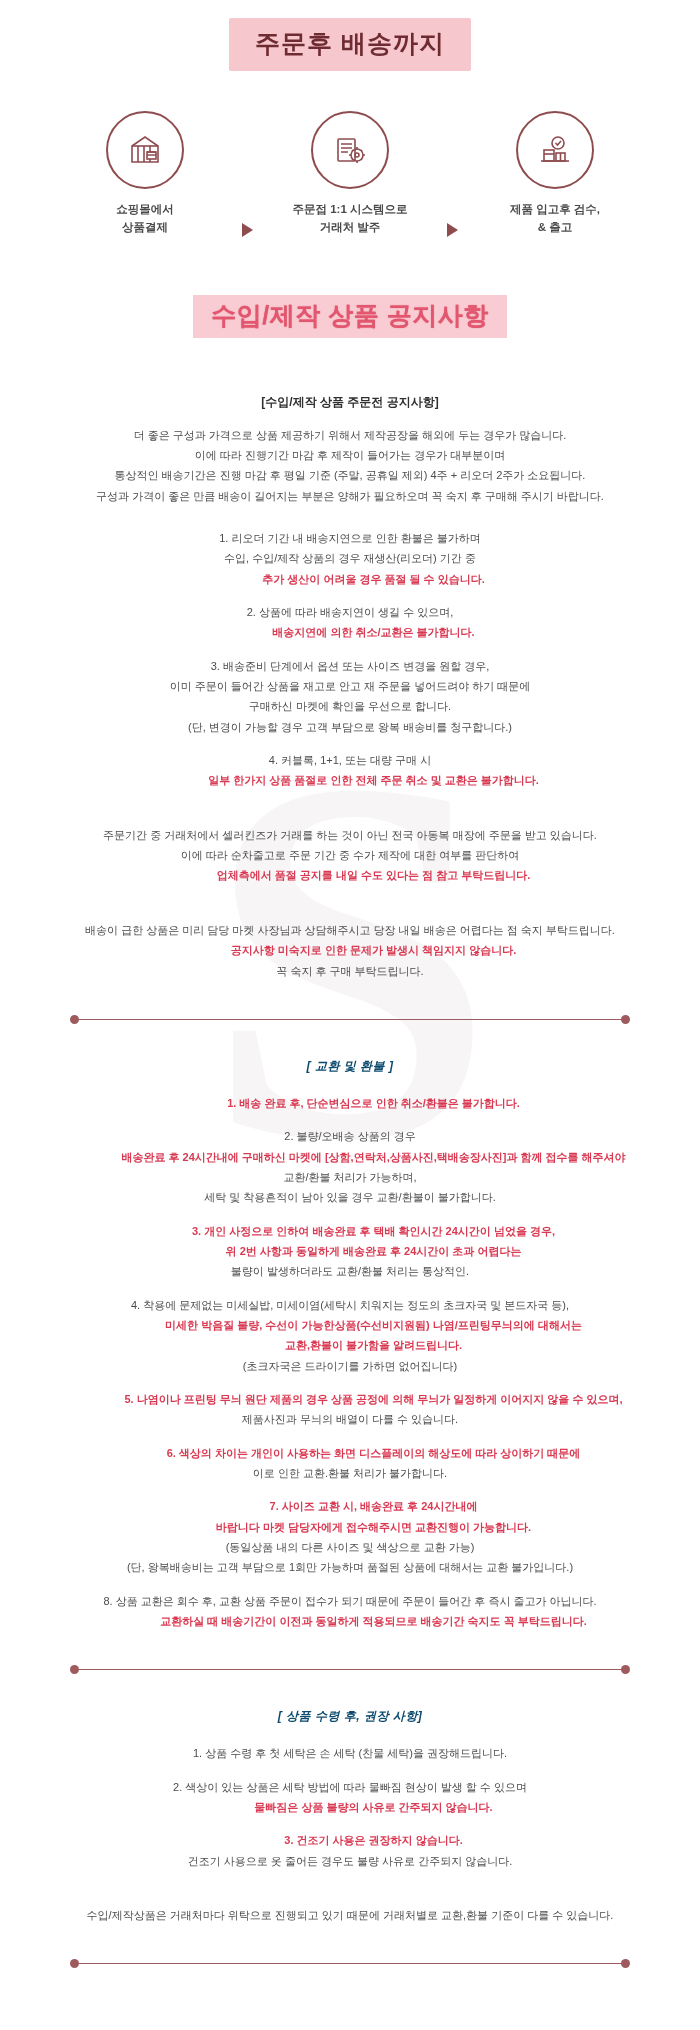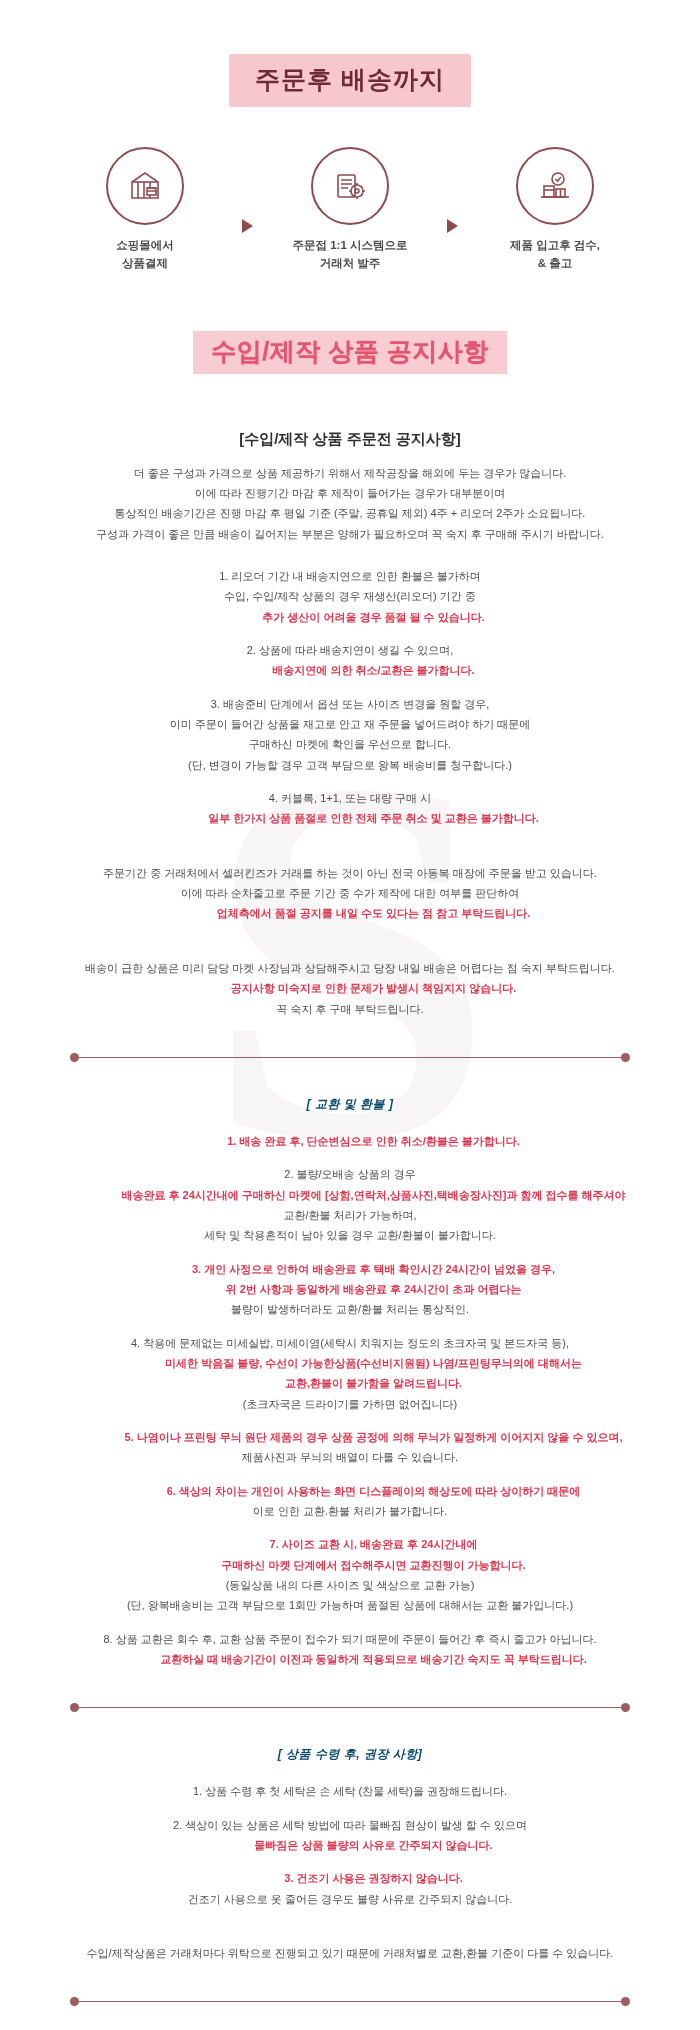--- a/index.html
+++ b/index.html
@@ -29,41 +29,41 @@
     line-height:1;
     z-index:0;
     user-select:none;
     font-weight:700;
   }
   .content{position:relative;z-index:2;}
 
   
   .banner-wrap{
     text-align:center;
-    padding-top:54px;
+    padding-top:18px;
   }
   .banner{
     display:inline-block;
     background:#f6c8cd;
     padding:9px 26px 11px 26px;
     border-radius:2px;
   }
   .banner-text{
     font-size:25px;
     font-weight:700;
     color:#6f2b32;
     letter-spacing:1px;
     font-family:"Liberation Sans","DejaVu Sans",sans-serif;
   }
 
   
   .steps{
     margin-top:40px;
     display:flex;
-    align-items:center;
+    align-items:flex-end;
     justify-content:center;
     gap:22px;
   }
   .step{
     width:150px;
     text-align:center;
   }
   .circle{
     width:74px;height:74px;
     border:2px solid #8e4c4f;
@@ -101,21 +101,21 @@
     font-size:25px;
     font-weight:700;
     color:#e2576f;
     letter-spacing:0.5px;
     text-shadow:0 0 1px #e2576f;
   }
 
   
   .block{ text-align:center; }
   .b-title{
-    font-size:15px;
+    font-size:12px;
     font-weight:700;
     color:#2f2f2f;
     margin-bottom:14px;
   }
   p.line{
     margin:0;
     font-size:11px;
     line-height:1.85;
     color:#4b4b4b;
   }
@@ -334,21 +334,21 @@
     <div class="gap-s"></div>
 
     <div class="block">
       <p class="line red">6. 색상의 차이는 개인이 사용하는 화면 디스플레이의 해상도에 따라 상이하기 때문에</p>
       <p class="line">이로 인한 교환.환불 처리가 불가합니다.</p>
     </div>
     <div class="gap-s"></div>
 
     <div class="block">
       <p class="line red">7. 사이즈 교환 시, 배송완료 후 24시간내에</p>
-      <p class="line red">구매하신 마켓 단계에서 접수해주시면 교환진행이 가능합니다.</p>
+      <p class="line red">바랍니다 마켓 담당자에게 접수해주시면 교환진행이 가능합니다.</p>
       <p class="line">(동일상품 내의 다른 사이즈 및 색상으로 교환 가능)</p>
       <p class="line">(단, 왕복배송비는 고객 부담으로 1회만 가능하며 품절된 상품에 대해서는 교환 불가입니다.)</p>
     </div>
     <div class="gap-s"></div>
 
     <div class="block">
       <p class="line">8. 상품 교환은 회수 후, 교환 상품 주문이 접수가 되기 때문에 주문이 들어간 후 즉시 줄고가 아닙니다.</p>
       <p class="line red">교환하실 때 배송기간이 이전과 동일하게 적용되므로 배송기간 숙지도 꼭 부탁드립니다.</p>
     </div>
 

